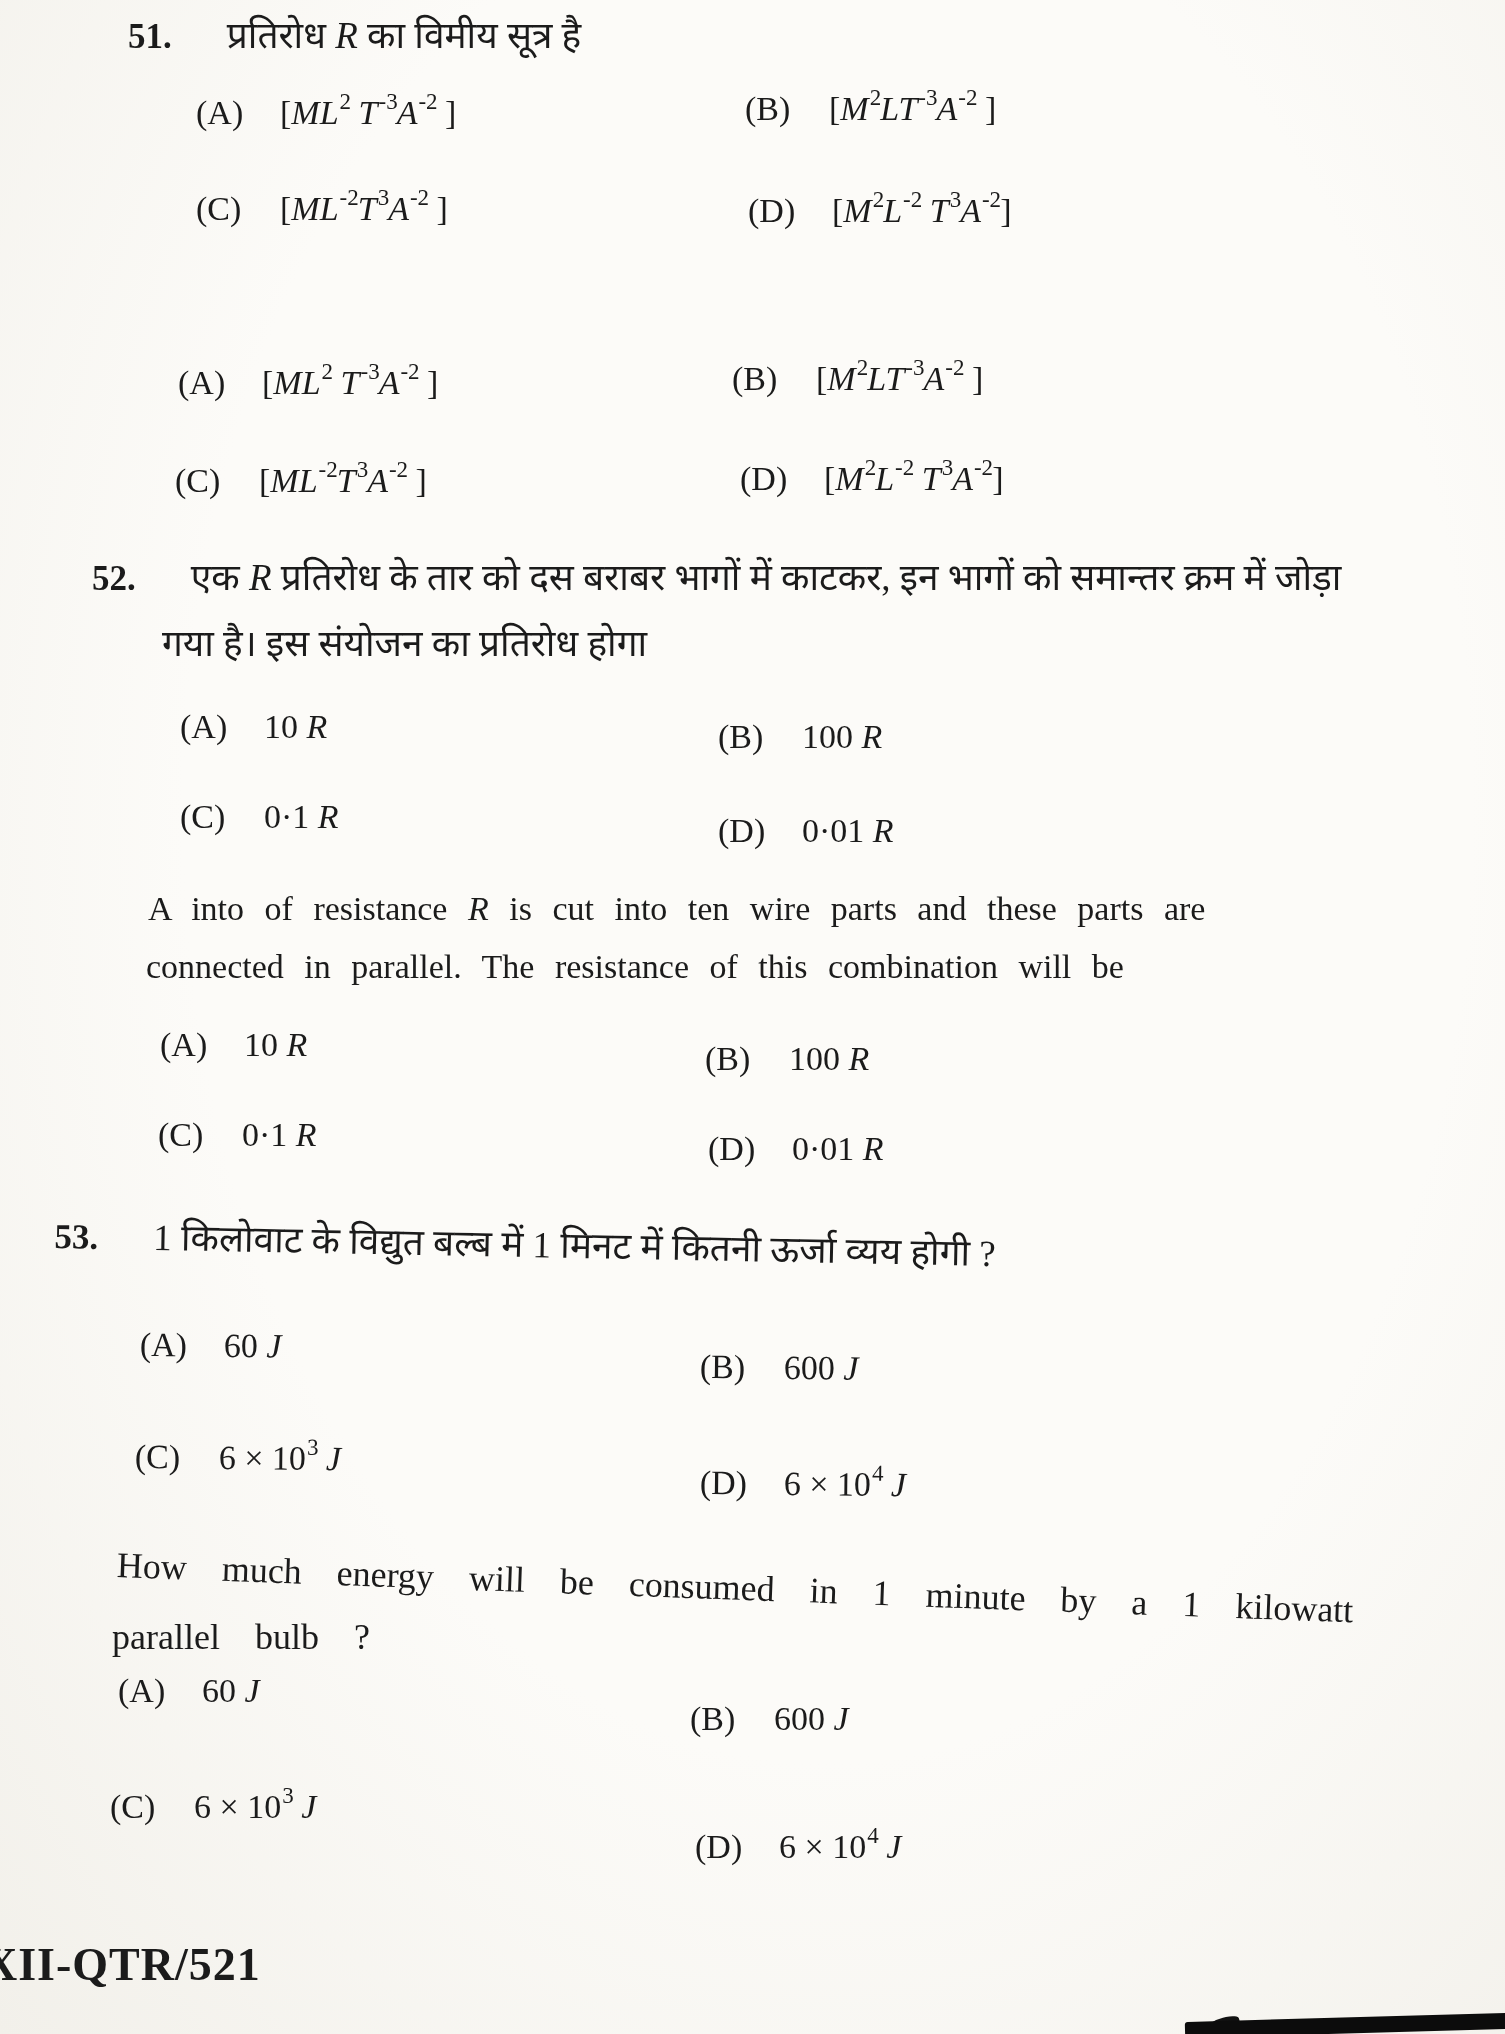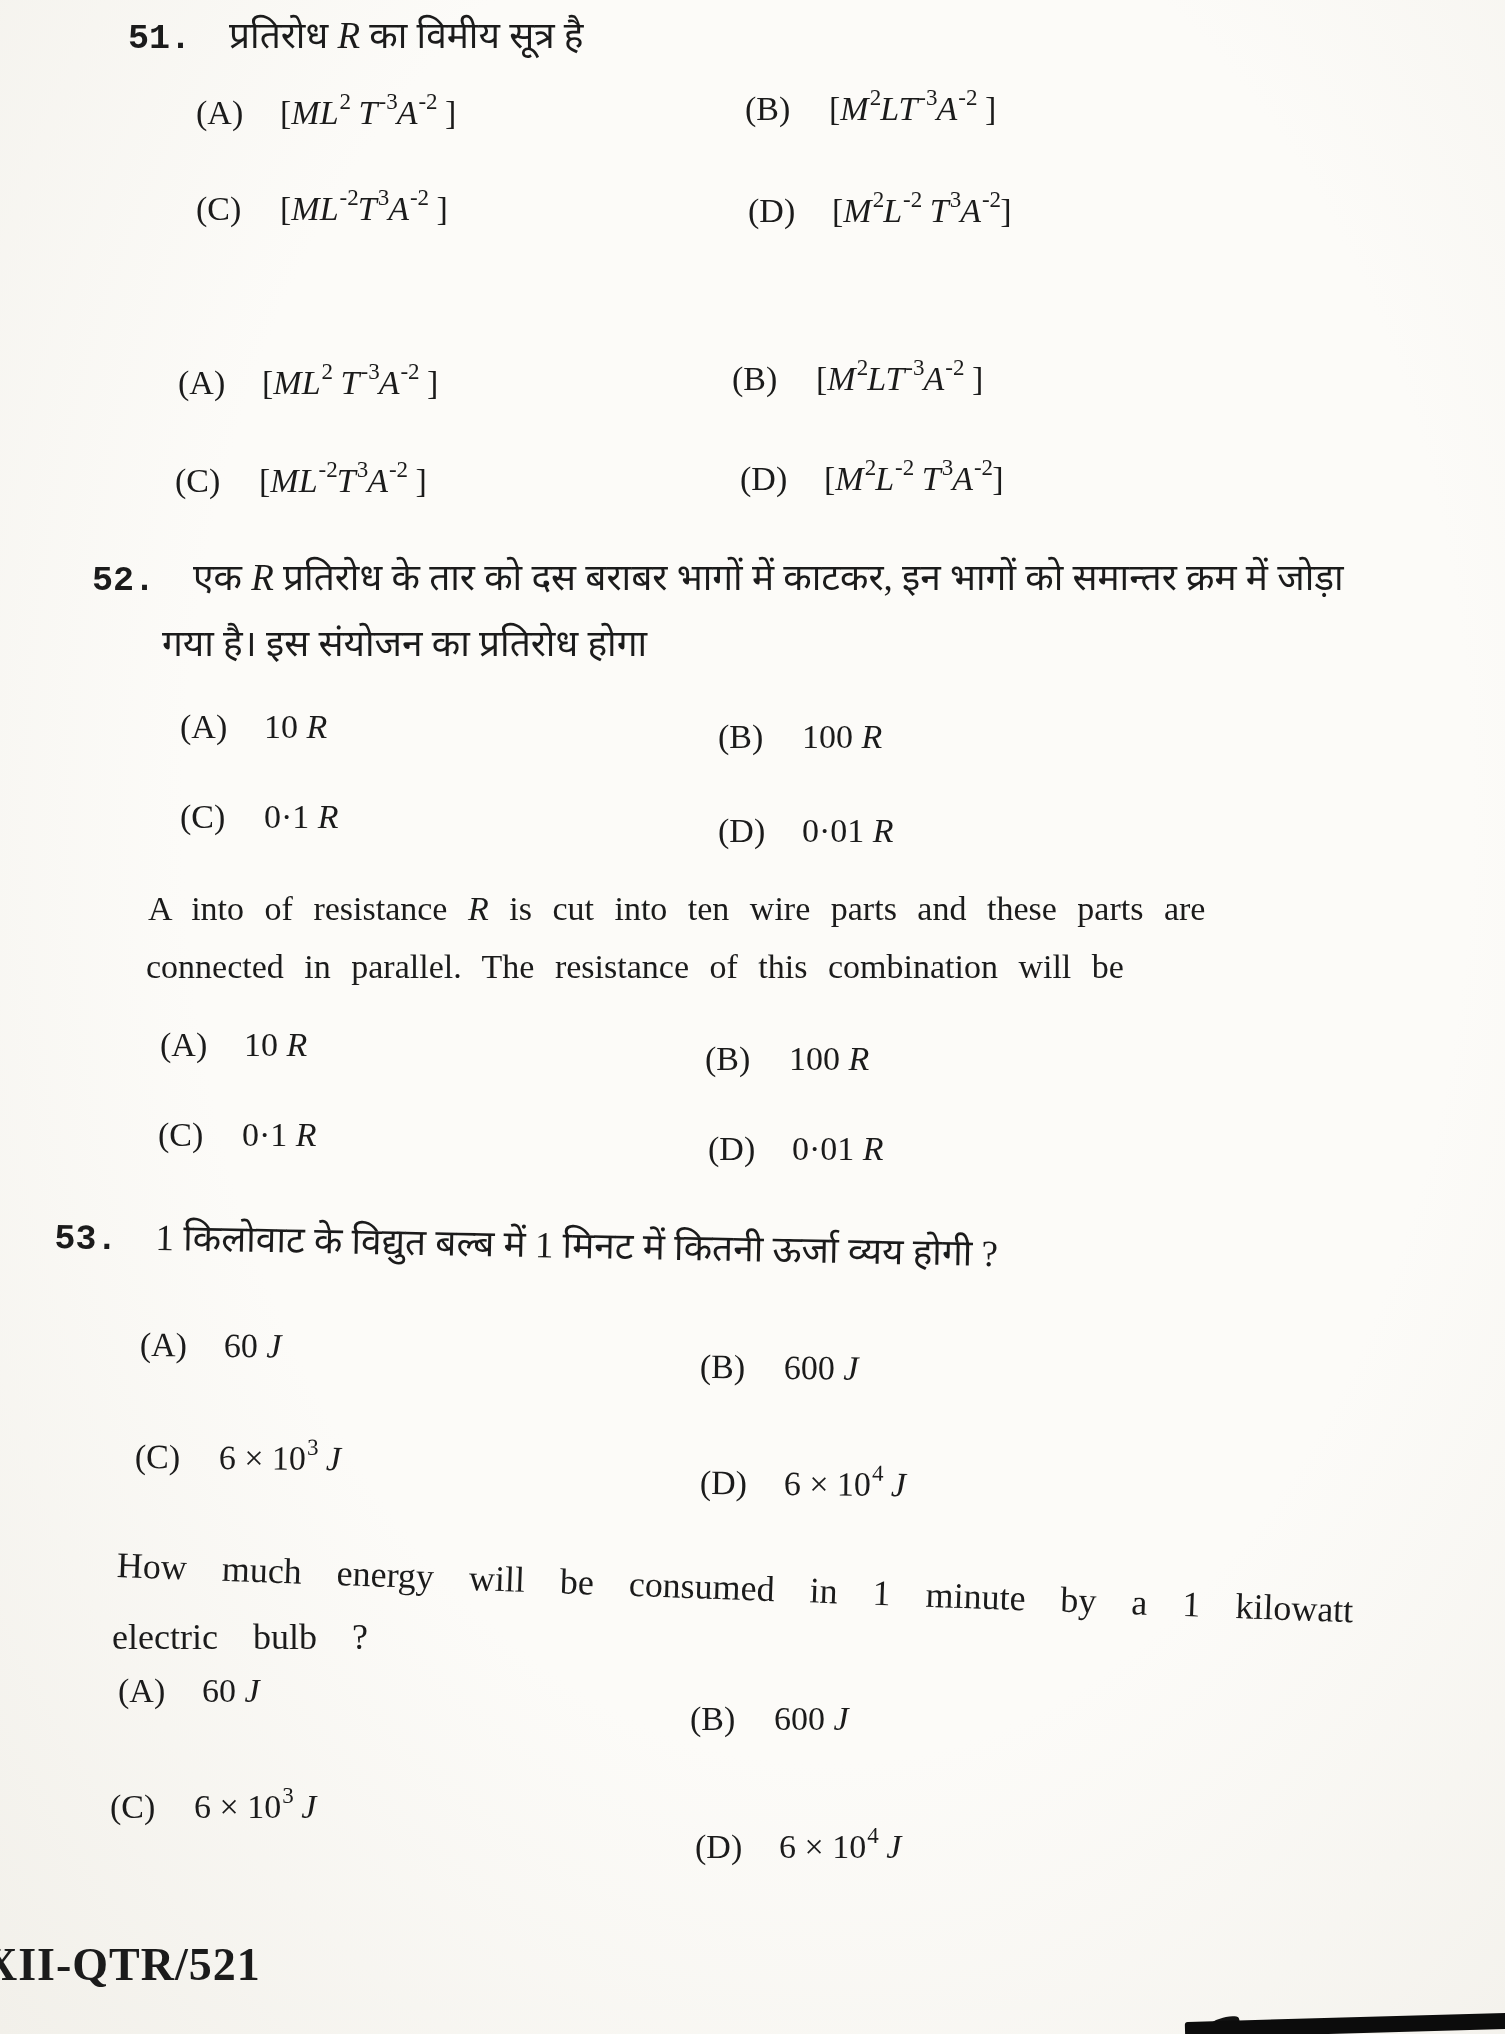--- a/index.html
+++ b/index.html
@@ -7,21 +7,21 @@
   .page {
     position:relative;
     width:1505px; height:2034px;
     margin:0 auto;
     overflow:hidden;
     background: radial-gradient(ellipse at 55% 40%, #fcfbf8 55%, #f2f0ea 100%);
     color:#1b1b1b;
     font-family:"Liberation Serif","DejaVu Serif",serif;
   }
   .qtitle { position:absolute; white-space:nowrap; font-size:37px; line-height:60px; }
-  .qnum   { display:inline-block; font-weight:700; font-size:35px; margin-right:38px;font-family:Liberation Mono, monospace; }
+  .qnum   { display:inline-block; font-weight:700; font-size:35px; margin-right:55px; }
   .qtext  { font-size:37px; }
   .hline  { position:absolute; white-space:nowrap; font-size:37px; line-height:60px; }
   .para-line { position:absolute; white-space:nowrap; font-size:34px; line-height:58px; }
   .ws-med  { word-spacing:12px; }
   .ws-wide { font-size:36px; word-spacing:26px; }
   .opt { position:absolute; white-space:nowrap; font-size:34px; }
   .olabel { display:inline-block; min-width:84px; }
   .oval sup, .oval .it { }
   .it { font-style:italic; }
   sup { font-size:23px; position:relative; top:-3px; left:1px; }
@@ -127,21 +127,21 @@
     <span class="olabel">(B)</span><span class="oval"><span>600 </span><span class="it">J</span></span>
   </div>
   <div class="opt tilt-q53-opts" style="left:135px; top:1436px;">
     <span class="olabel">(C)</span><span class="oval"><span>6 × 10</span><sup>3</sup><span> </span><span class="it">J</span></span>
   </div>
   <div class="opt tilt-q53-opts" style="left:700px; top:1462px;">
     <span class="olabel">(D)</span><span class="oval"><span>6 × 10</span><sup>4</sup><span> </span><span class="it">J</span></span>
   </div>
 
   <div class="para-line ws-wide tilt-q53-en" style="left:118px; top:1536px;"><span>How much energy will be consumed in 1 minute by a 1 kilowatt</span></div>
-  <div class="para-line ws-wide" style="left:112px; top:1608px; font-size:36px;"><span>electric bulb ?</span></div>
+  <div class="para-line ws-wide" style="left:112px; top:1608px; font-size:36px;"><span>parallel bulb ?</span></div>
 
   <div class="opt" style="left:118px; top:1672px;">
     <span class="olabel">(A)</span><span class="oval"><span>60 </span><span class="it">J</span></span>
   </div>
   <div class="opt" style="left:690px; top:1700px;">
     <span class="olabel">(B)</span><span class="oval"><span>600 </span><span class="it">J</span></span>
   </div>
   <div class="opt" style="left:110px; top:1786px;">
     <span class="olabel">(C)</span><span class="oval"><span>6 × 10</span><sup>3</sup><span> </span><span class="it">J</span></span>
   </div>

